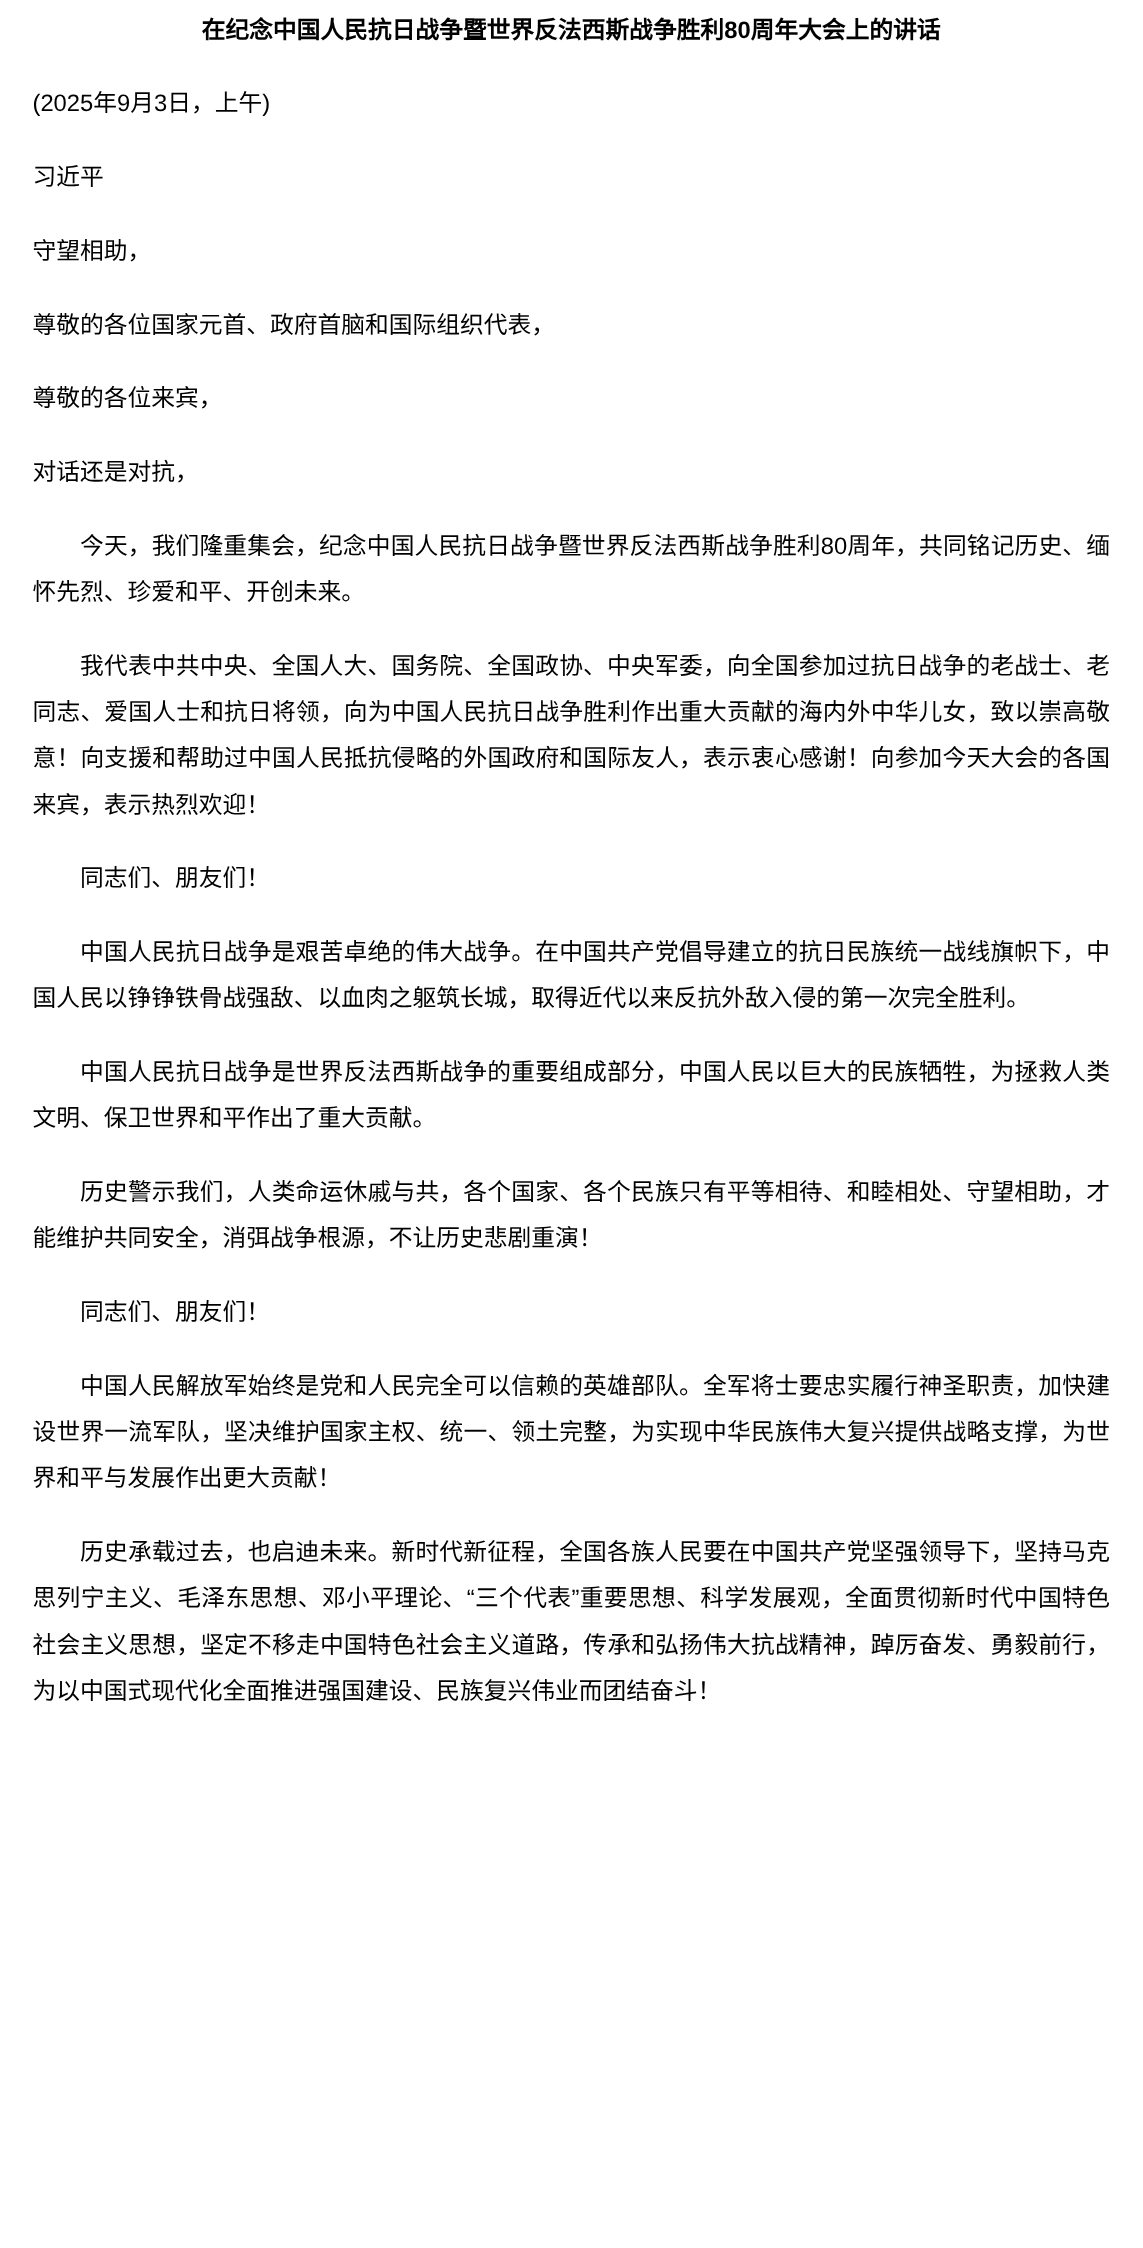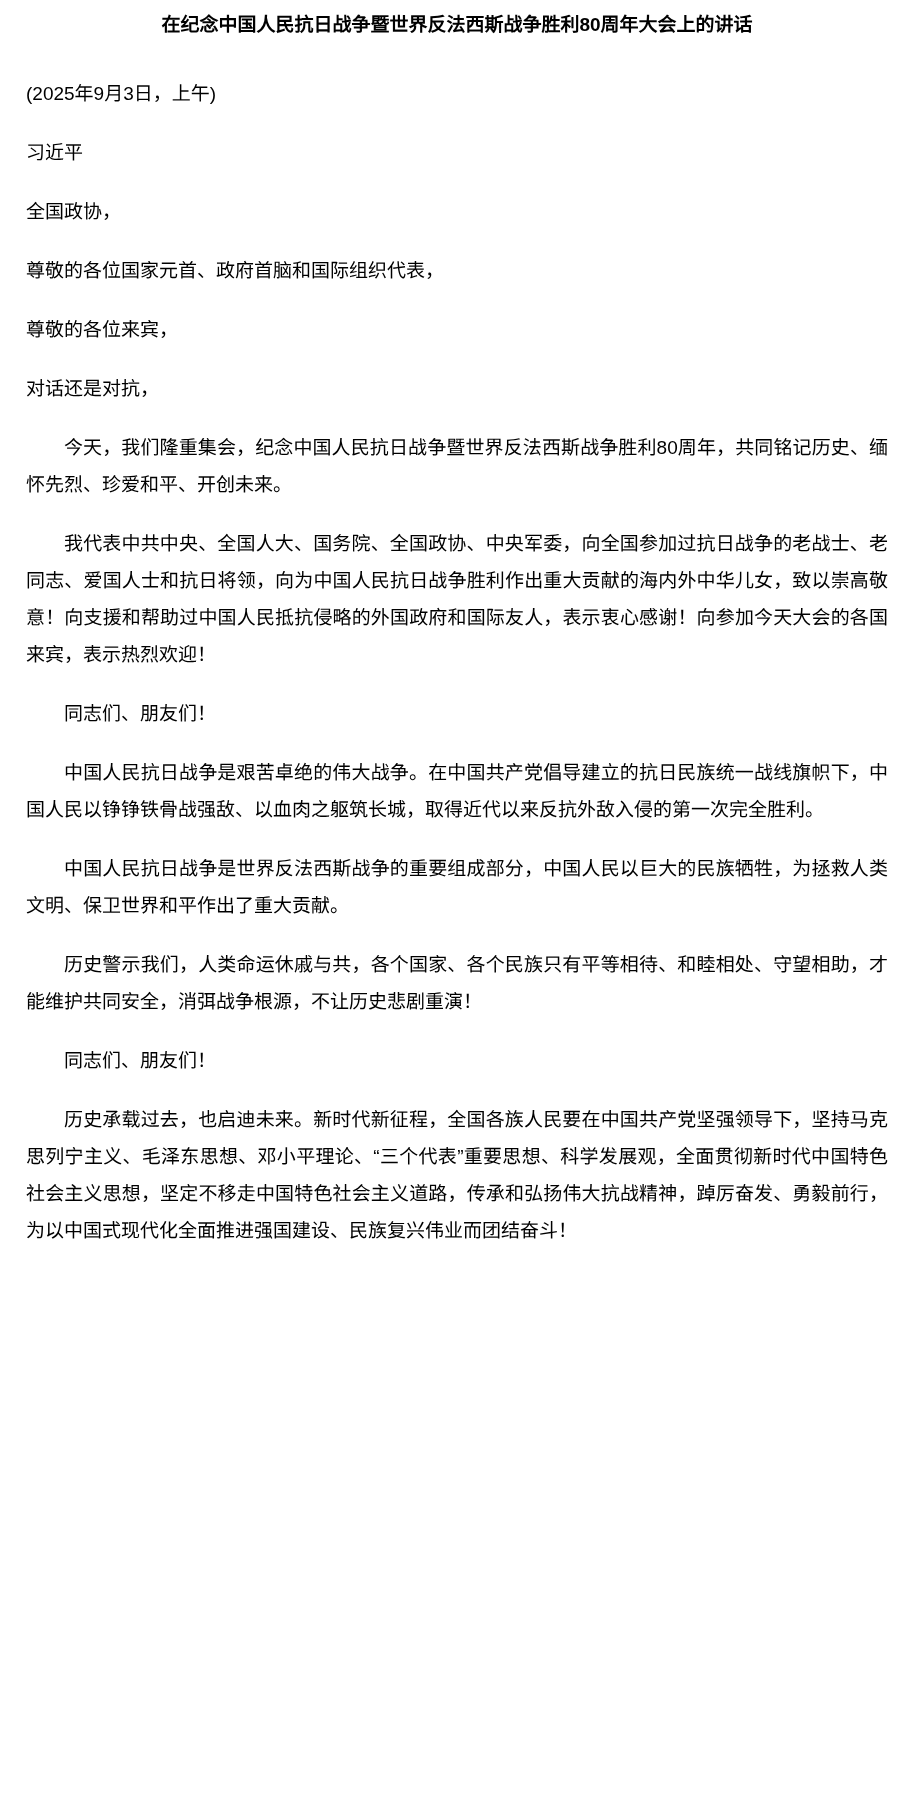--- a/index.html
+++ b/index.html
@@ -15,21 +15,21 @@
     color: #000000;
     font-family: "Liberation Sans", "DejaVu Sans", sans-serif;
     font-size: 19px;
     line-height: 37px;
   }
   .doc-title {
     font-size: 19px;
     line-height: 37px;
     font-weight: bold;
     text-align: center;
-    margin: 0 0 32px 0;
+    margin: 0 0 22px 0;
   }
   .page p {
     margin: 22px 0;
     text-align: justify;
     text-justify: inter-ideograph;
   }
   .page p.center {
   }
   .page p.indent {
     text-indent: 2em;
@@ -39,27 +39,28 @@
 <body>
 
 <div class="page">
 
   <h1 class="doc-title">在纪念中国人民抗日战争暨世界反法西斯战争胜利80周年大会上的讲话</h1>
 
   <p class="center">(2025年9月3日，上午)</p>
 
   <p class="center">习近平</p>
 
-  <p>全国政协，</p>
+  <p>守望相助，</p>
   <p>尊敬的各位国家元首、政府首脑和国际组织代表，</p>
   <p>尊敬的各位来宾，</p>
   <p>对话还是对抗，</p>
 
   <p class="indent">今天，我们隆重集会，纪念中国人民抗日战争暨世界反法西斯战争胜利80周年，共同铭记历史、缅怀先烈、珍爱和平、开创未来。</p>
   <p class="indent">我代表中共中央、全国人大、国务院、全国政协、中央军委，向全国参加过抗日战争的老战士、老同志、爱国人士和抗日将领，向为中国人民抗日战争胜利作出重大贡献的海内外中华儿女，致以崇高敬意！向支援和帮助过中国人民抵抗侵略的外国政府和国际友人，表示衷心感谢！向参加今天大会的各国来宾，表示热烈欢迎！</p>
   <p class="indent">同志们、朋友们！</p>
   <p class="indent">中国人民抗日战争是艰苦卓绝的伟大战争。在中国共产党倡导建立的抗日民族统一战线旗帜下，中国人民以铮铮铁骨战强敌、以血肉之躯筑长城，取得近代以来反抗外敌入侵的第一次完全胜利。</p>
   <p class="indent">中国人民抗日战争是世界反法西斯战争的重要组成部分，中国人民以巨大的民族牺牲，为拯救人类文明、保卫世界和平作出了重大贡献。</p>
   <p class="indent">历史警示我们，人类命运休戚与共，各个国家、各个民族只有平等相待、和睦相处、守望相助，才能维护共同安全，消弭战争根源，不让历史悲剧重演！</p>
   <p class="indent">同志们、朋友们！</p>
+  <p class="indent">中国人民解放军始终是党和人民完全可以信赖的英雄部队。全军将士要忠实履行神圣职责，加快建设世界一流军队，坚决维护国家主权、统一、领土完整，为实现中华民族伟大复兴提供战略支撑，为世界和平与发展作出更大贡献！</p>
   <p class="indent">历史承载过去，也启迪未来。新时代新征程，全国各族人民要在中国共产党坚强领导下，坚持马克思列宁主义、毛泽东思想、邓小平理论、“三个代表”重要思想、科学发展观，全面贯彻新时代中国特色社会主义思想，坚定不移走中国特色社会主义道路，传承和弘扬伟大抗战精神，踔厉奋发、勇毅前行，为以中国式现代化全面推进强国建设、民族复兴伟业而团结奋斗！</p>
 
 </div>
 
 </body></html>

